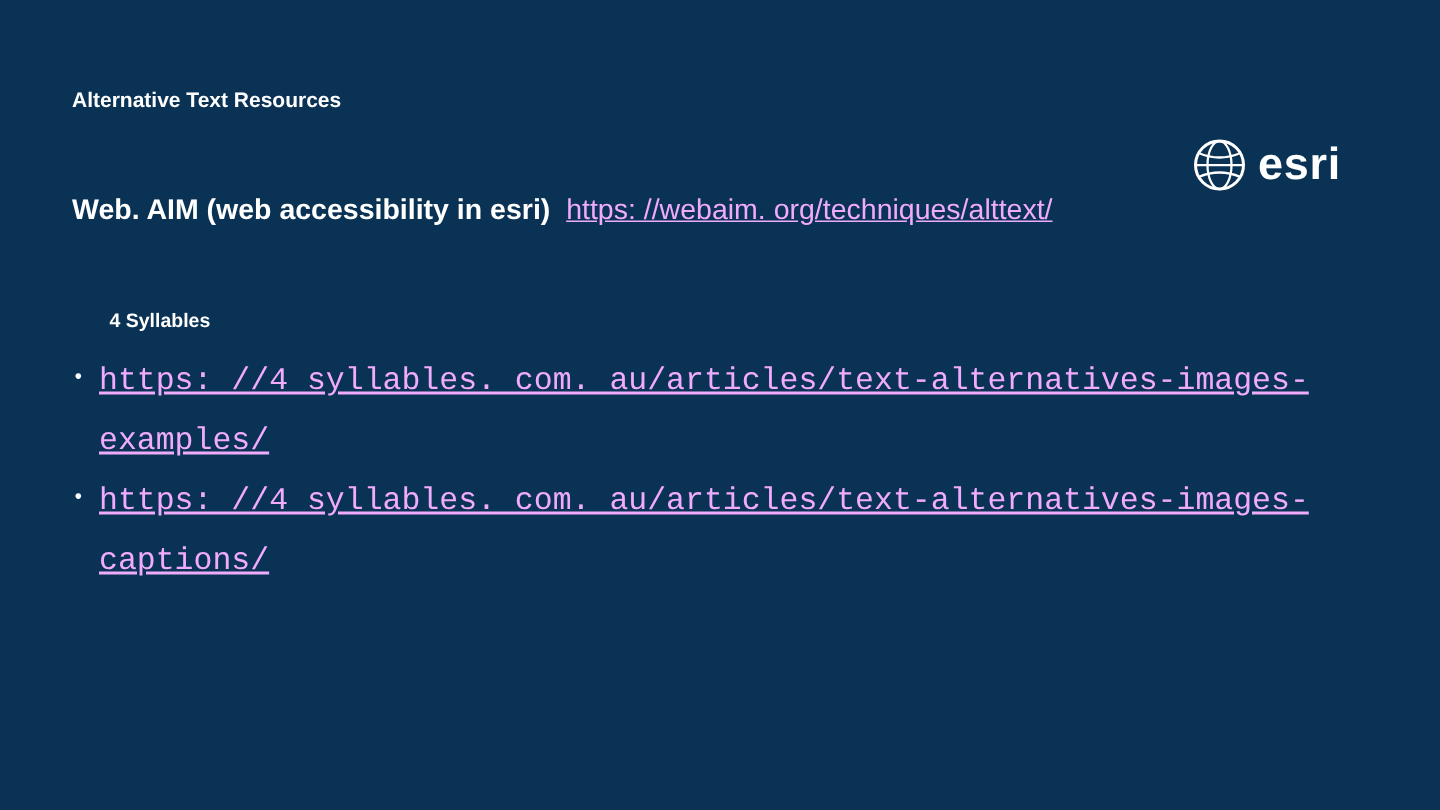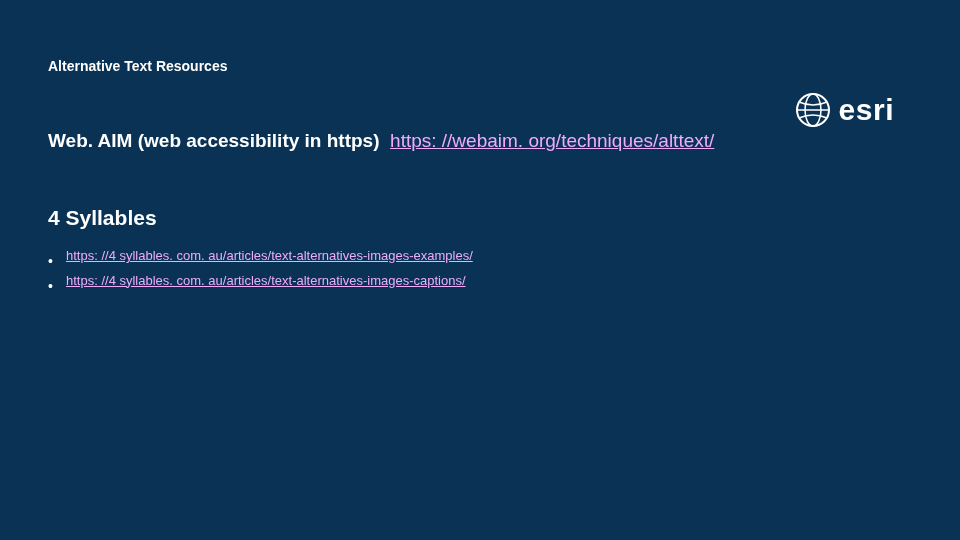--- a/index.html
+++ b/index.html
@@ -49,33 +49,35 @@
   }
   .line1 .label {
     font-weight: 700;
   }
   .link {
     text-decoration: underline;
     color: #f0abfc;
   }
   .subhead {
     margin-top: 54px;
-    font-size: 21px;
+    font-size: 13px;
     font-weight: 700;
+    margin-left: 25px;
   }
   ul.links {
     list-style: none;
     padding: 0;
     margin: 14px 0 0 0;
   }
   ul.links li {
-    font-size: 13px;
+    font-size: 21px;
     line-height: 1.9;
     padding-left: 18px;
     position: relative;
+    font-family: Liberation Mono, monospace;
   }
   ul.links li::before {
     content: "•";
     position: absolute;
     left: 0;
     top: 0;
     font-size: 14px;
     line-height: 2.5;
   }
 </style>
@@ -93,21 +95,21 @@
         <path d="M4 10 Q18 16 32 10" fill="none" stroke="#ffffff" stroke-width="1.5"></path>
         <path d="M4 26 Q18 20 32 26" fill="none" stroke="#ffffff" stroke-width="1.5"></path>
       </svg>
     </span>
     <span class="brand">esri</span>
   </div>
 
   <div class="title">Alternative Text Resources</div>
 
   <div class="line1">
-    <span class="label">Web. AIM (web accessibility in https)</span>&nbsp;
+    <span class="label">Web. AIM (web accessibility in esri)</span>&nbsp;
     <span class="link">https: //webaim. org/techniques/alttext/</span>
   </div>
 
   <div class="subhead">4 Syllables</div>
 
   <ul class="links">
     <li>
       <span class="link">https: //4 syllables. com. au/articles/text-alternatives-images-examples/</span>
     </li>
     <li>

